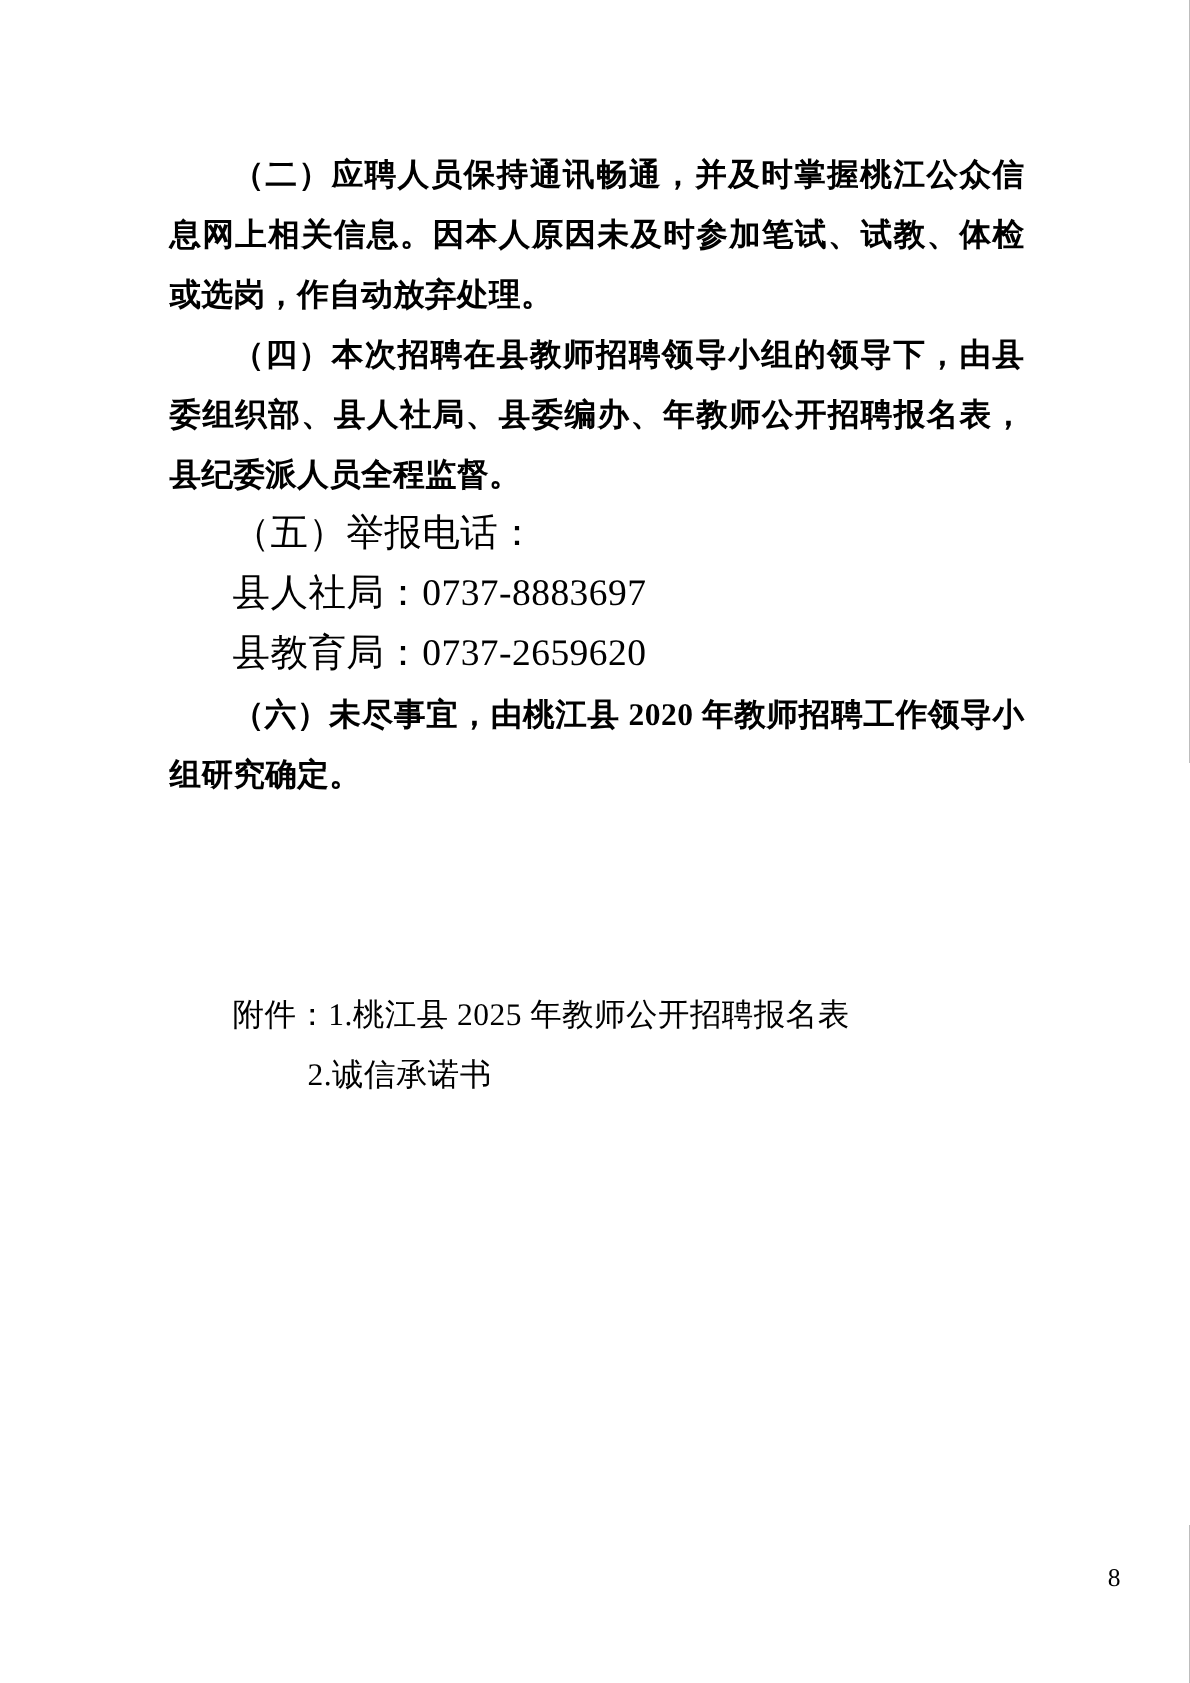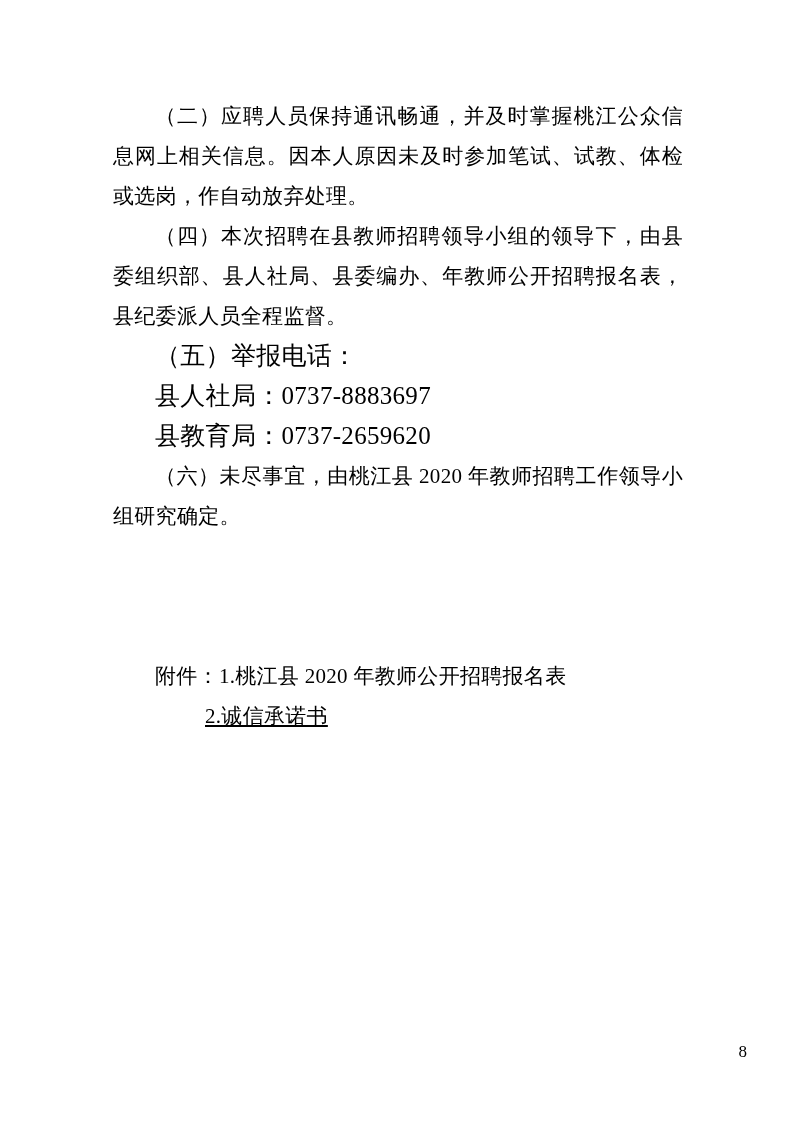--- a/index.html
+++ b/index.html
@@ -24,20 +24,21 @@
     width: 570px;
   }
   p.para {
     margin: 0 0 0 0;
     font-size: 21px;
     line-height: 40px;
     text-align: justify;
     text-justify: inter-ideograph;
     text-indent: 42px;
     letter-spacing: 0.3px;
+    font-weight: bold;
   }
   p.para + p.para {
     margin-top: 0;
   }
   .plain {
     font-size: 25px;
     line-height: 40px;
     text-indent: 42px;
     margin: 0;
     letter-spacing: 0.3px;
@@ -51,21 +52,20 @@
     margin: 0;
     text-indent: 42px;
     letter-spacing: 0.3px;
   }
   .attach-second {
     font-size: 21px;
     line-height: 40px;
     margin: 0;
     text-indent: 92px;
     letter-spacing: 0.3px;
-    text-decoration: underline;
   }
   .page-number {
     position: absolute;
     right: 46px;
     bottom: 60px;
     font-size: 17px;
     font-family: "Liberation Serif", "DejaVu Serif", serif;
   }
 </style>
 </head>
@@ -82,20 +82,20 @@
 
     <p class="plain">（五）举报电话：</p>
 
     <p class="plain">县人社局：0737-8883697</p>
     <p class="plain">县教育局：0737-2659620</p>
 
     <p class="para">（六）未尽事宜，由桃江县 2020 年教师招聘工作领导小组研究确定。</p>
 
     <div class="gap-block"></div>
 
-    <p class="attach">附件：1.桃江县 2020 年教师公开招聘报名表</p>
+    <p class="attach">附件：1.桃江县 2025 年教师公开招聘报名表</p>
     <p class="attach-second">2.诚信承诺书</p>
 
   </div>
 
   <div class="page-number">8</div>
 
 </div>
 
 </body></html>

